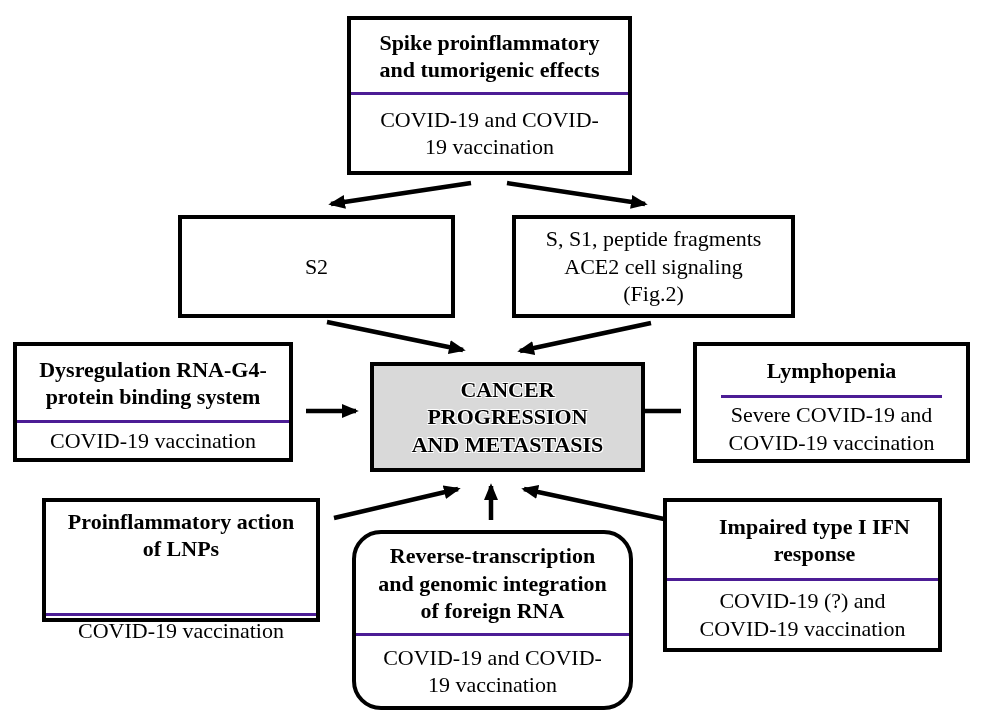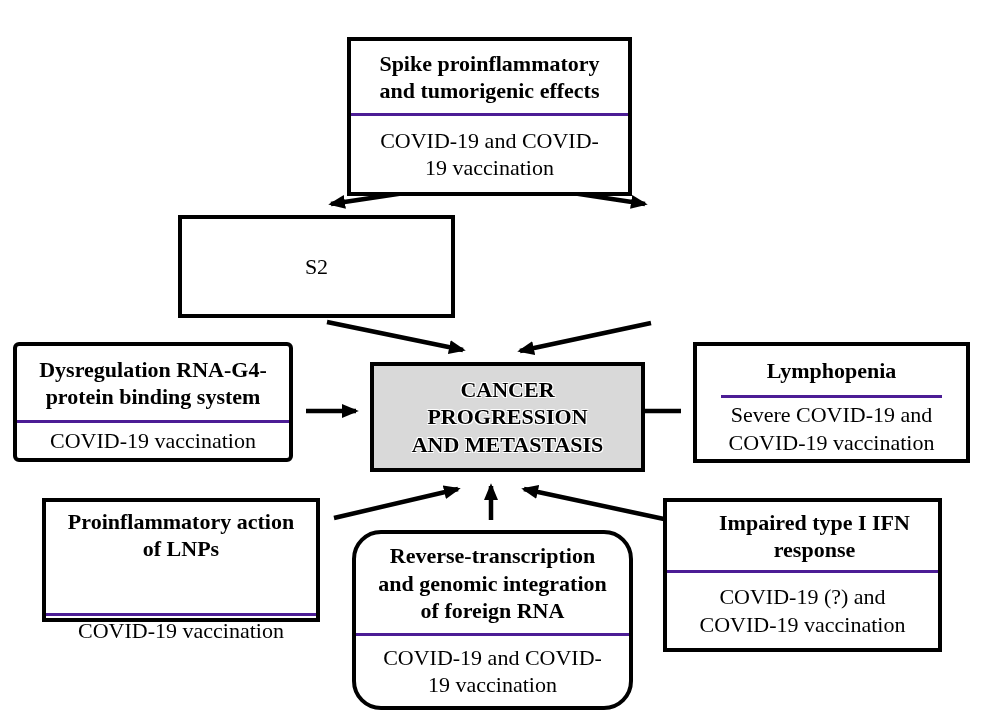--- a/index.html
+++ b/index.html
@@ -16,38 +16,38 @@
     text-align:center; font-size:22px; line-height:1.25;
   }
   .sec {
     display:flex; align-items:center; justify-content:center;
     white-space:pre-line; padding:1px 8px; box-sizing:border-box;
   }
   .hd { font-weight:bold; flex:0 0 auto; }
   .bd { flex:1 1 auto; border-top:3px solid #4c1d95; }
   .single .bd { border-top:none; }
 
-  #node-spike   { left:347px; top:16px;  width:285px; height:159px;margin-top:21px; }
+  #node-spike   { left:347px; top:16px;  width:285px; height:159px; }
   #node-spike .hd { height:72px; }
   #node-s2      { left:178px; top:215px; width:277px; height:103px; }
   #node-ace2    { left:512px; top:215px; width:283px; height:103px; }
-  #node-g4      { left:13px;  top:342px; width:280px; height:120px;border-radius:6px; }
+  #node-g4      { left:13px;  top:342px; width:280px; height:120px; }
   #node-g4 .hd  { height:74px; }
   #node-center  { left:370px; top:362px; width:275px; height:110px;
                   background:#d9d9d9; font-weight:bold; }
   #node-center .bd { border-top:none;
                   text-shadow:1px 1px 0 #fff,-1px -1px 0 #fff,1px -1px 0 #fff,-1px 1px 0 #fff; }
   #node-lymph   { left:693px; top:342px; width:277px; height:121px;align-items:center; }
   #node-lymph .hd { height:49px; }
   #node-lnp     { left:42px;  top:498px; width:278px; height:124px;gap:45px; }
   #node-lnp .hd { height:66px; }
   #node-rt      { left:352px; top:530px; width:281px; height:180px;border-radius:29px; }
   #node-rt .hd  { height:99px; }
   #node-ifn     { left:663px; top:498px; width:279px; height:154px; }
-  #node-ifn .hd { height:68px;margin-left:24px; }
+  #node-ifn .hd { height:76px;margin-left:24px; }
 </style>
 </head>
 <body>
 
 <div class="canvas">
 
   <svg id="arrow-layer">
     <defs>
       <marker id="ah" viewBox="0 0 12 10" refX="10" refY="5" markerWidth="17" markerHeight="14" orient="auto" markerUnits="userSpaceOnUse">
         <path d="M0,0 L12,5 L0,10 Z" fill="#000"></path>
@@ -68,20 +68,25 @@
     <div class="sec hd">Spike proinflammatory
 and tumorigenic effects</div>
     <div class="sec bd">COVID-19 and COVID-
 19 vaccination</div>
   </div>
 
   <div class="node single" id="node-s2">
     <div class="sec bd"><span>S2 </span></div>
   </div>
 
+  <div class="node single" id="node-ace2">
+    <div class="sec bd">S, S1, peptide fragments
+ACE2 cell signaling
+(Fig.2)</div>
+  </div>
 
   <div class="node" id="node-g4">
     <div class="sec hd">Dysregulation RNA-G4-
 protein binding system</div>
     <div class="sec bd">COVID-19 vaccination</div>
   </div>
 
   <div class="node single" id="node-center">
     <div class="sec bd">CANCER
 PROGRESSION

